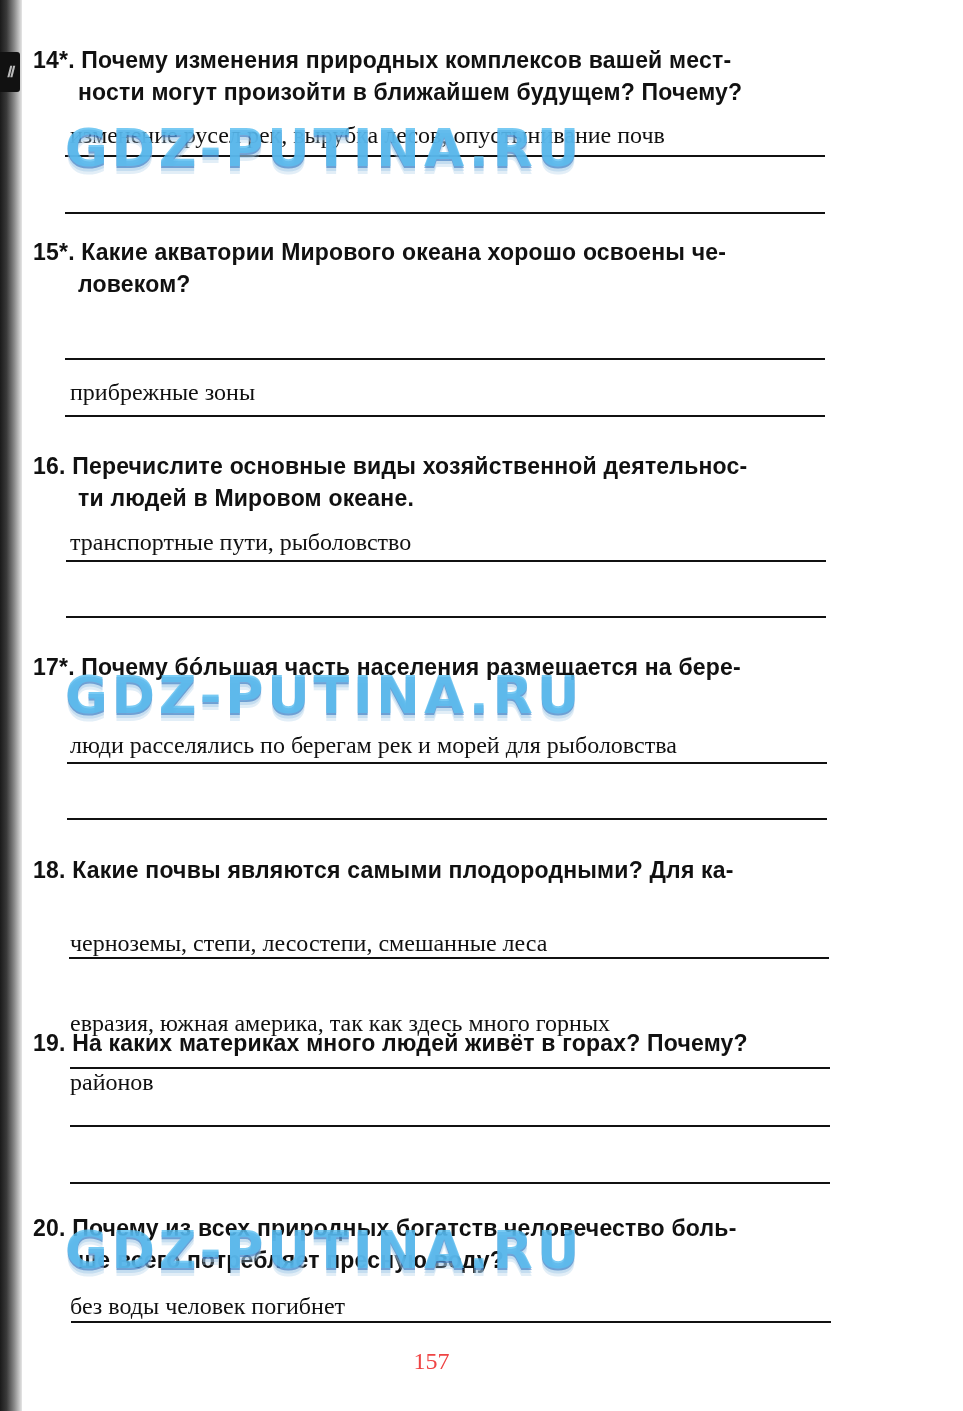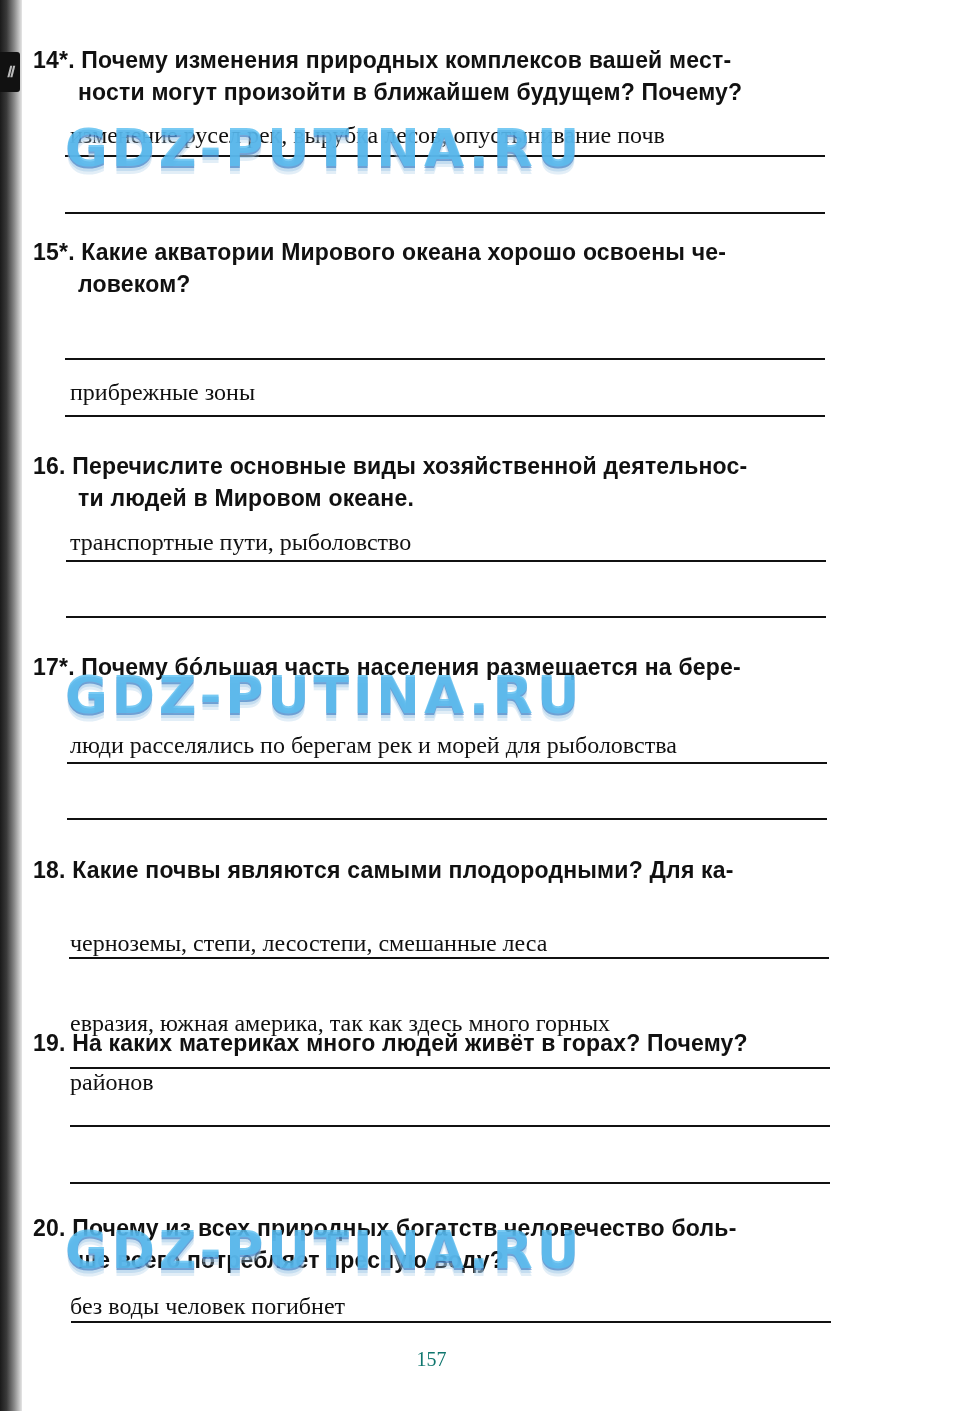--- a/index.html
+++ b/index.html
@@ -37,21 +37,21 @@
   .watermark {
     position:absolute; left:65px; width:770px; text-align:left;
     font-family:"DejaVu Sans", sans-serif; font-size:52px; font-weight:bold;
     color:rgba(90,190,240,0.82);
     letter-spacing:4px;
     text-shadow: 0 2px 0 rgba(40,110,190,0.55), 0 5px 0 rgba(160,200,230,0.45), 0 8px 0 rgba(160,200,230,0.3);
     pointer-events:none;
   }
   .page-num {
     position:absolute; left:0; width:863px; top:1348px; text-align:center;
-    font-family:"Liberation Serif", serif; font-size:20px; color:#0f766e;
+    font-family:"Liberation Serif", serif; font-size:24px; color:#ef4444;
   }
 </style>
 </head>
 <body>
 
 <div class="binding"></div>
 <div class="tab-marker">Ⅱ</div>
 
 <div class="q" style="top:44px;">
   <span class="num">14*.</span>

